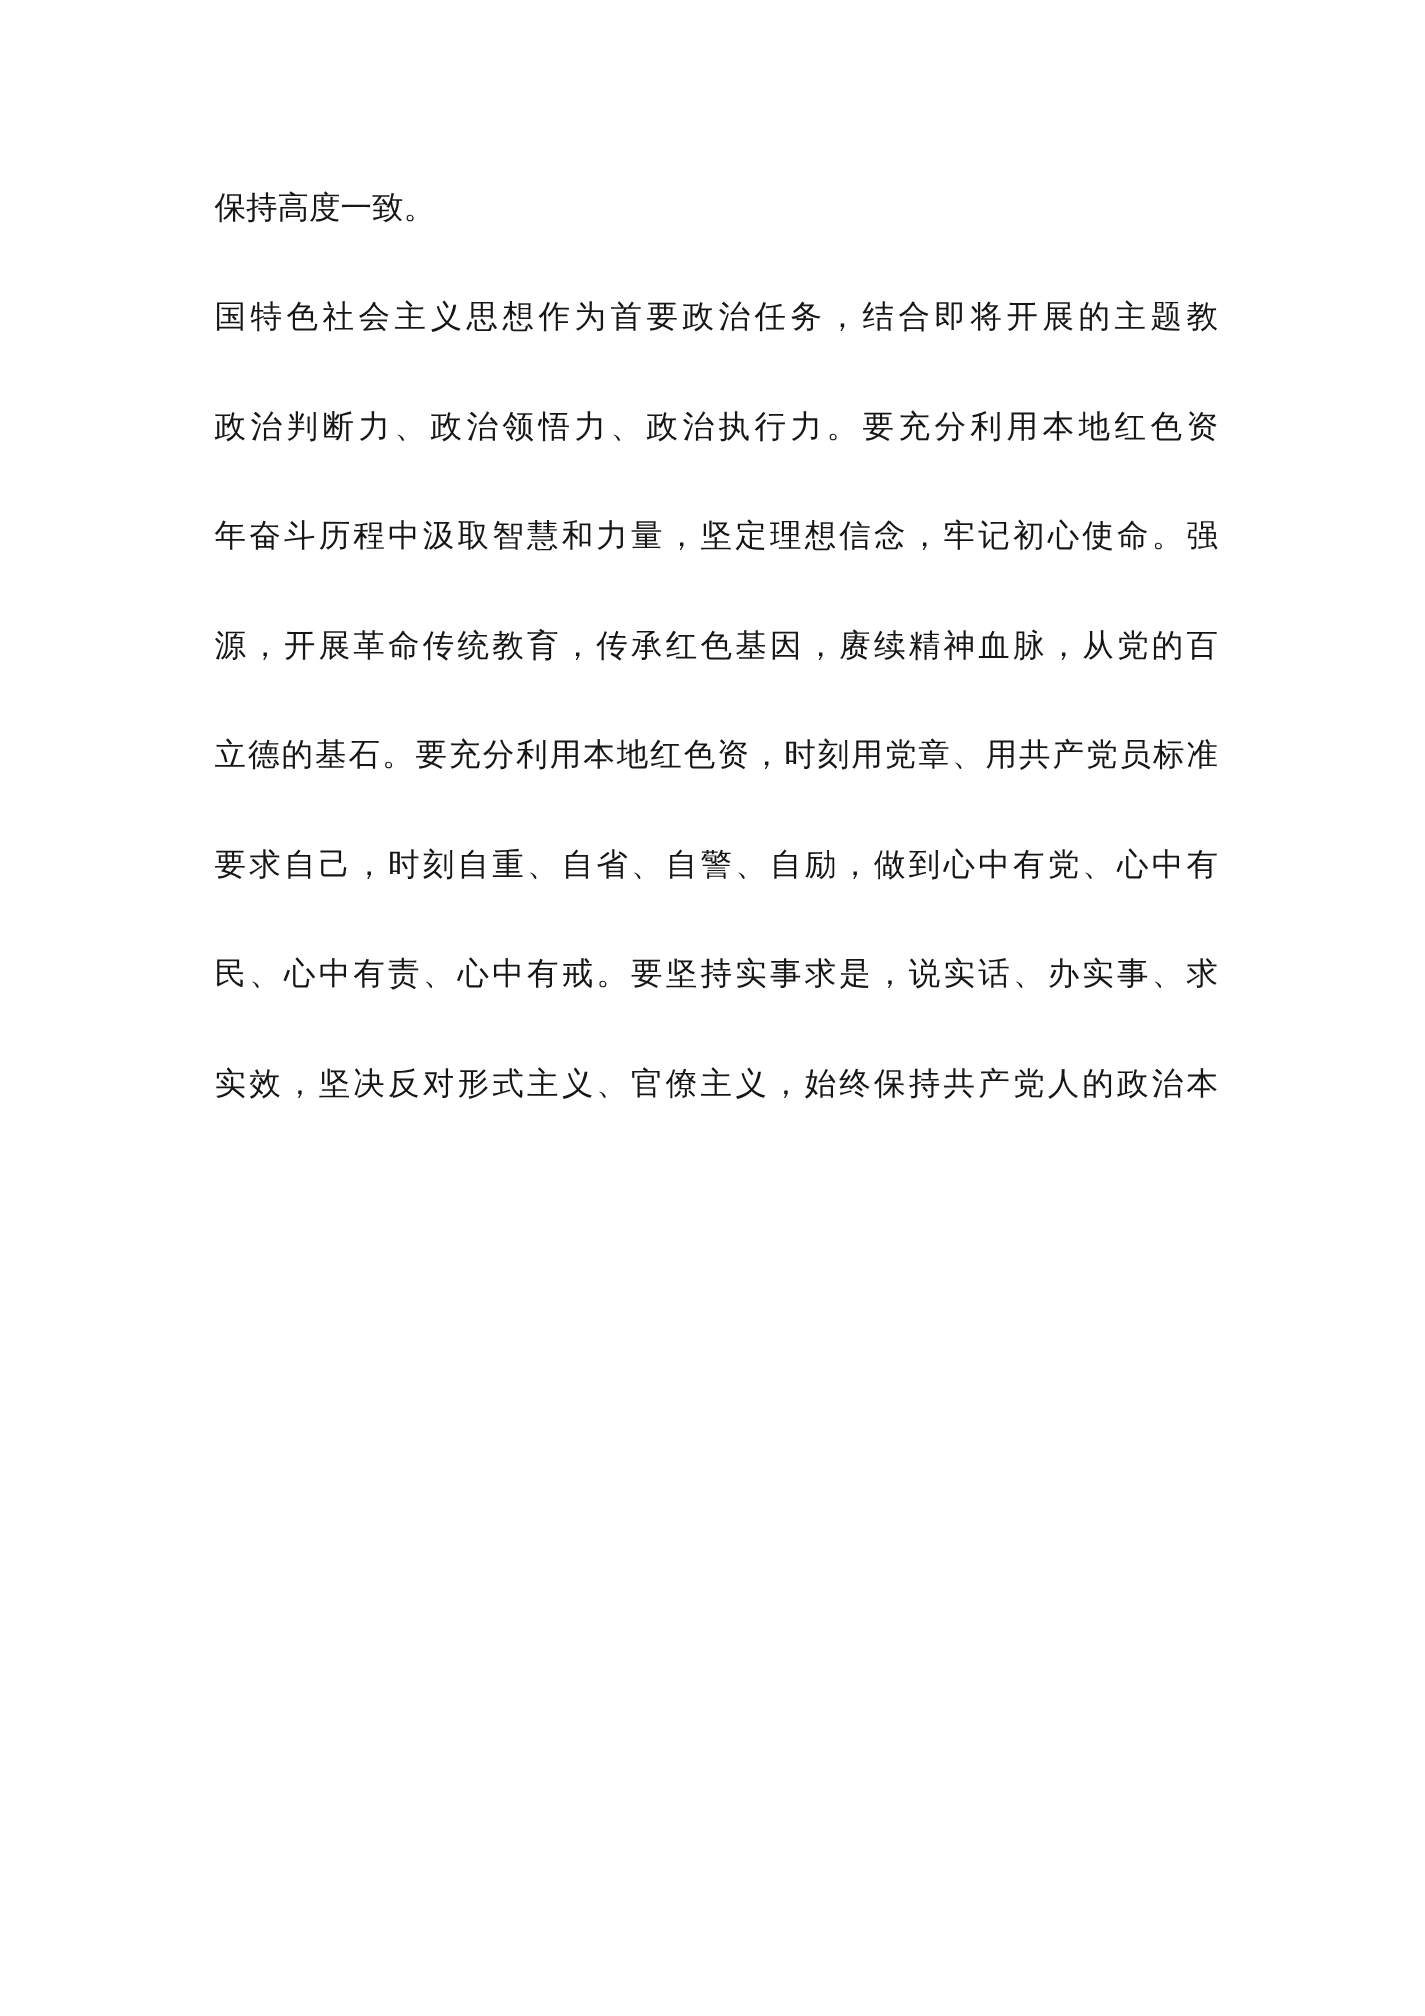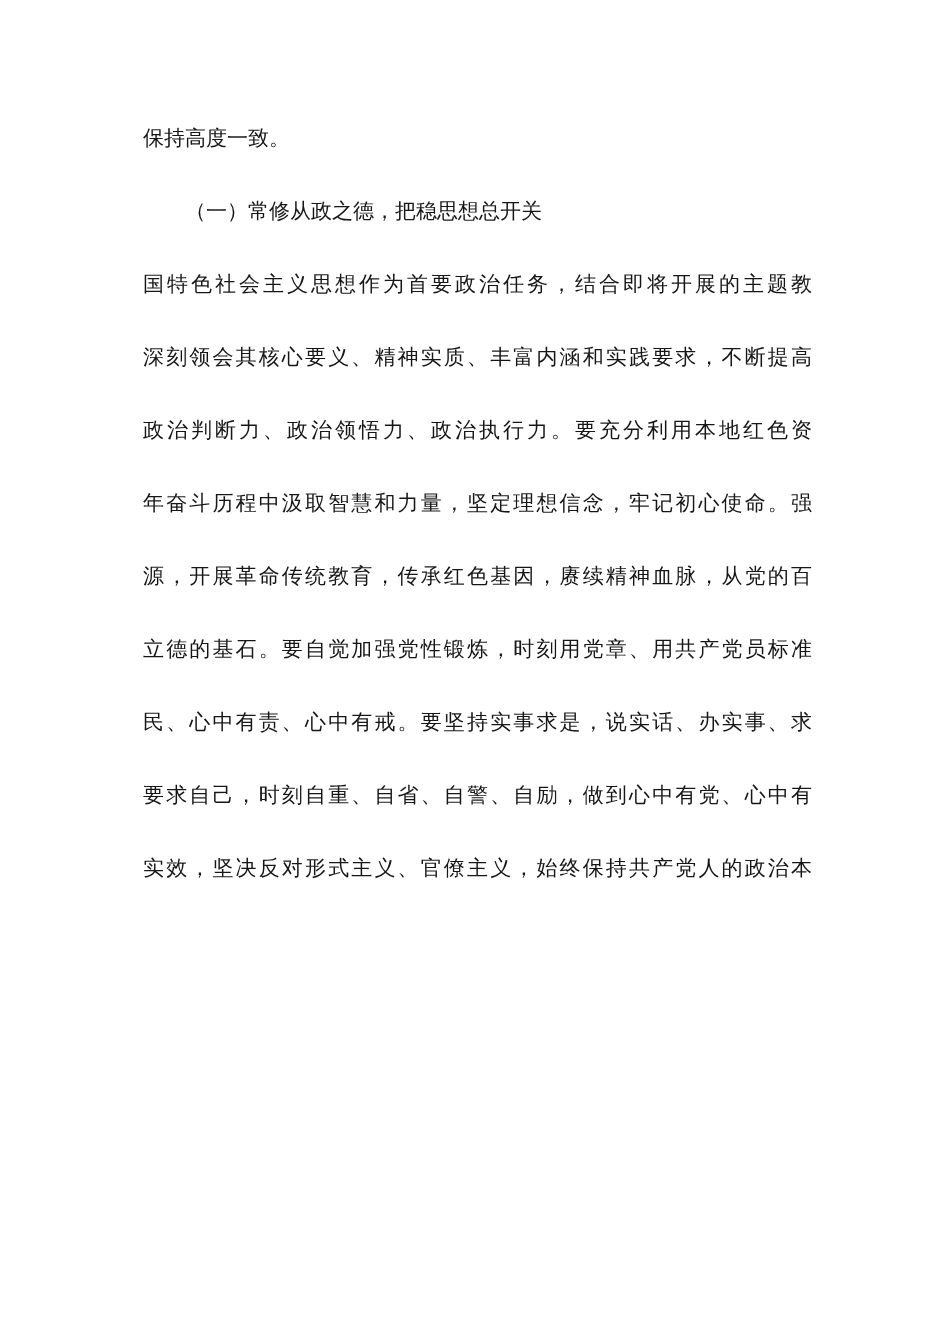--- a/index.html
+++ b/index.html
@@ -35,24 +35,22 @@
     text-align: justify;
     text-align-last: justify;
   }
 </style>
 </head>
 <body>
 
 <div class="page">
   <div class="text-block" id="lines-container">
       <div class="line">保持高度一致。</div>
-      <div class="line indent">（一）常修从政之德，把稳思想总开关</div>
       <div class="line justify">国特色社会主义思想作为首要政治任务，结合即将开展的主题教</div>
-      <div class="line justify">深刻领会其核心要义、精神实质、丰富内涵和实践要求，不断提高</div>
       <div class="line justify">政治判断力、政治领悟力、政治执行力。要充分利用本地红色资</div>
       <div class="line justify">年奋斗历程中汲取智慧和力量，坚定理想信念，牢记初心使命。强</div>
       <div class="line justify">源，开展革命传统教育，传承红色基因，赓续精神血脉，从党的百</div>
-      <div class="line justify">立德的基石。要自觉加强党性锻炼，时刻用党章、用共产党员标准</div>
+      <div class="line justify">立德的基石。要充分利用本地红色资，时刻用党章、用共产党员标准</div>
+      <div class="line justify">要求自己，时刻自重、自省、自警、自励，做到心中有党、心中有</div>
       <div class="line justify">民、心中有责、心中有戒。要坚持实事求是，说实话、办实事、求</div>
-      <div class="line justify">要求自己，时刻自重、自省、自警、自励，做到心中有党、心中有</div>
       <div class="line justify">实效，坚决反对形式主义、官僚主义，始终保持共产党人的政治本</div>
     </div>
 </div>
 
 </body></html>

